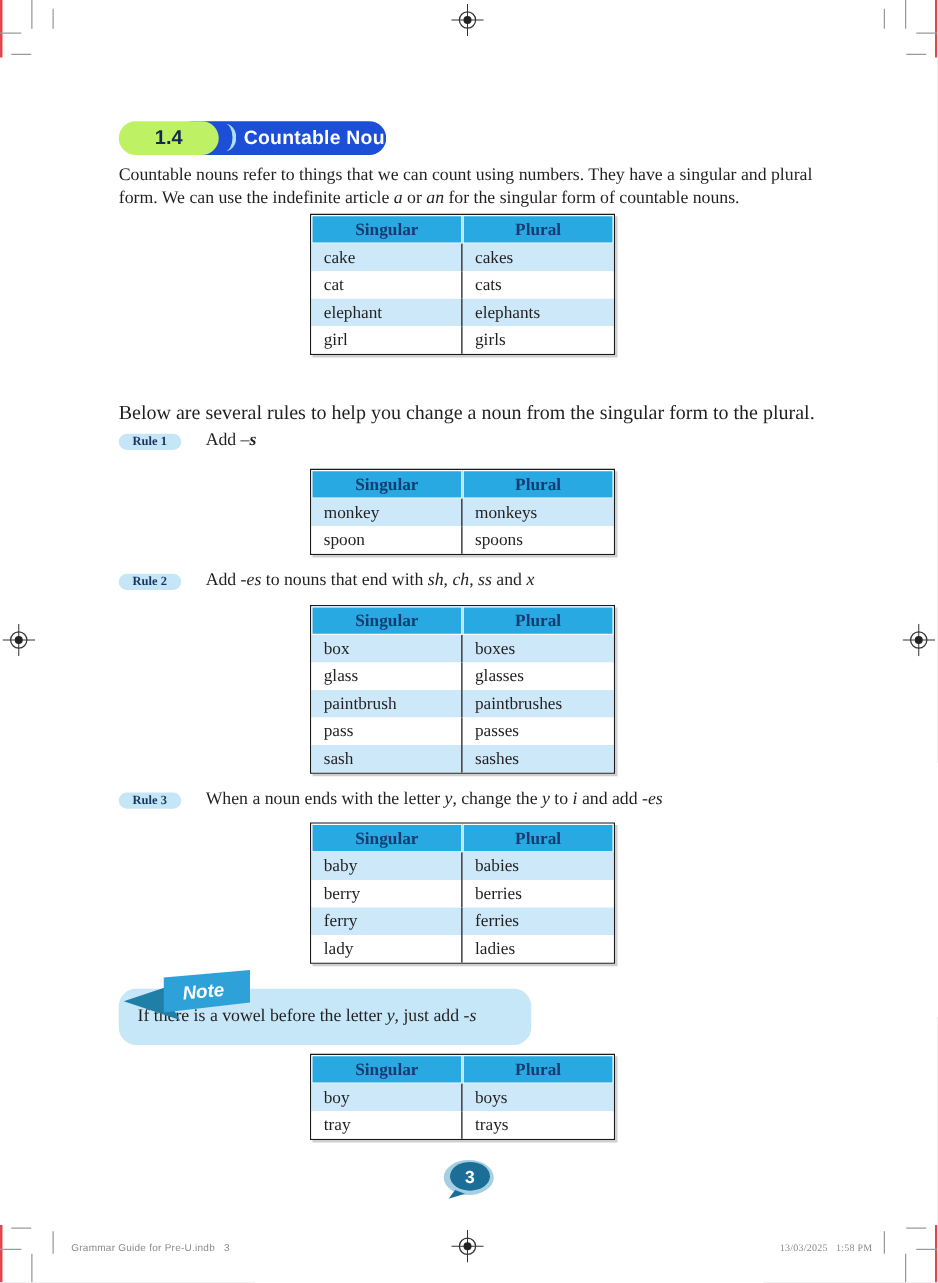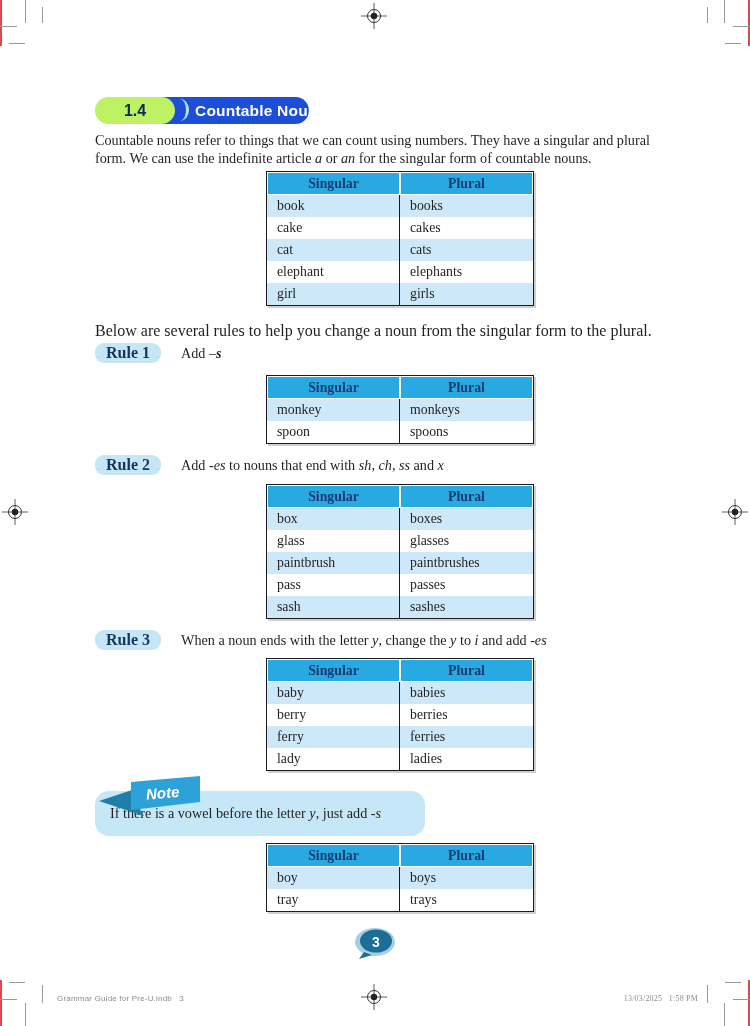--- a/index.html
+++ b/index.html
@@ -20,27 +20,27 @@
              text-align:center;line-height:27px;}
 
   
   .intro{left:95px;top:132px;width:566px;font-size:14.2px;line-height:17.5px;}
   .below-text{left:95px;top:322px;width:566px;font-size:16px;}
 
   
   .rule-row{position:absolute;left:95px;white-space:nowrap;}
   .rule-row.r1{top:343px;} .rule-row.r2{top:455px;} .rule-row.r3{top:630px;}
   .rule-pill{display:inline-block;background:#c5e6f7;border-radius:9px;padding:1px 11px;
-             font-weight:bold;font-size:16px;color:#16365f;}
+             font-weight:bold;font-size:10px;color:#16365f;}
   .rule-text{margin-left:16px;font-size:14.2px;}
 
   
-  table.noun{position:absolute;left:248px;width:268px;border:1.6px solid #1a1a1a;
+  table.noun{position:absolute;left:248px;width:244px;border:1.6px solid #1a1a1a;
              border-collapse:separate;border-spacing:0;box-shadow:2px 2px 0 #cfcfcf;
-             font-size:13.8px;margin-left:18px;}
+             font-size:13.8px;}
   table.noun th{background:#29a9e1;color:#173b72;font-weight:bold;height:21px;
                 border:1.5px solid #ffffff;text-align:center;padding:0;font-size:13.8px;}
   table.noun td{height:22px;padding:0 0 0 10px;text-align:left;}
   table.noun td:first-child{border-right:1.3px solid #1a1a1a;width:50%;}
   table.noun tbody tr:nth-child(odd){background:#cde9f9;}
   table.noun tbody tr:nth-child(even){background:#ffffff;}
   .t-main{top:171px;} .t-rule1{top:375px;} .t-rule2{top:484px;} .t-rule3{top:658px;} .t-note{top:843px;}
 
   
   .note-box{position:absolute;left:95px;top:791px;width:330px;height:45px;background:#c5e7f8;border-radius:14px;}
@@ -128,24 +128,20 @@
 
   <table class="noun t-main">
       <thead>
         <tr>
           <th>Singular</th>
           <th>Plural</th>
         </tr>
       </thead>
       <tbody>
         <tr>
-          <td>book</td>
-          <td>books</td>
-        </tr>
-        <tr>
           <td>cake</td>
           <td>cakes</td>
         </tr>
         <tr>
           <td>cat</td>
           <td>cats</td>
         </tr>
         <tr>
           <td>elephant</td>
           <td>elephants</td>

